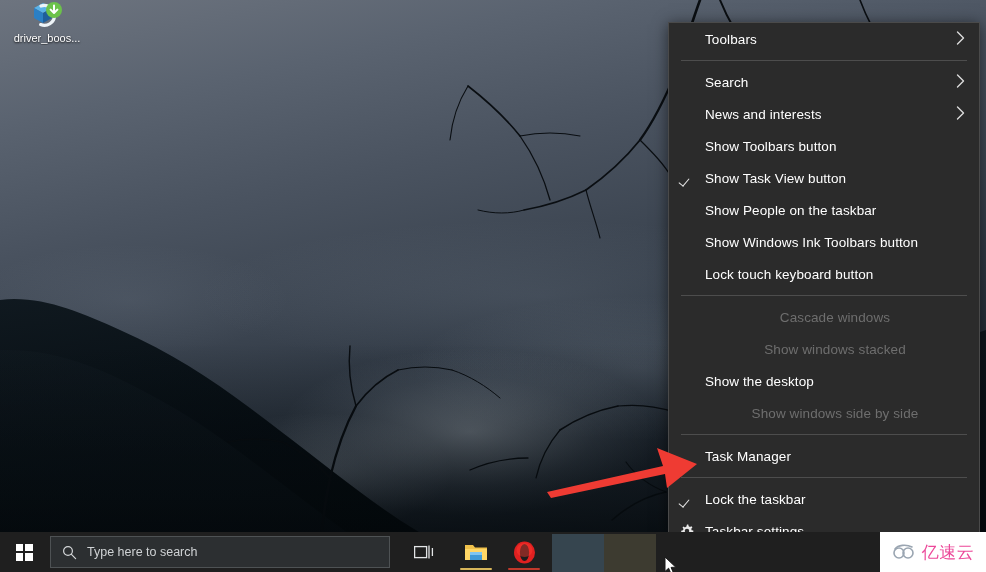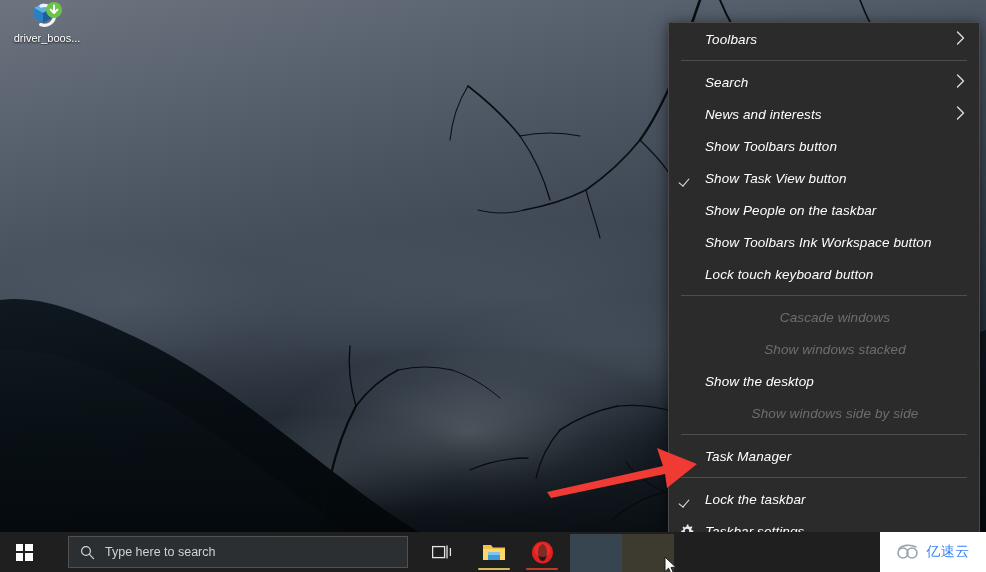--- a/index.html
+++ b/index.html
@@ -86,21 +86,20 @@
     width: 312px;
     height: 512px;
     background: #2b2b2b;
     border: 1px solid #4a4a4a;
     box-shadow: 0 2px 14px rgba(0,0,0,0.55);
     z-index: 40;
     box-sizing: border-box;
     padding: 0;
     color: #ffffff;
     font-size: 13.5px;
-    font-style: italic;
   }
   .menu-item {
     position: relative;
     height: 32px;
     display: flex;
     align-items: center;
     padding: 0 14px 0 0;
     cursor: default;
     white-space: nowrap;
   }
@@ -183,21 +182,21 @@
     display: grid;
     grid-template-columns: 1fr 1fr;
     grid-template-rows: 1fr 1fr;
     gap: 2px;
   }
   .win-logo i { background: #ffffff; display: block; }
 
   .search-box {
     width: 340px;
     height: 32px;
-    margin-left: 20px;
+    margin-left: 2px;
     background: #2c2f31;
     border: 1px solid #4e5254;
     display: flex;
     align-items: center;
     box-sizing: border-box;
   }
   .search-box .sicon {
     width: 36px;
     min-width: 36px;
     display: flex;
@@ -262,22 +261,22 @@
     width: 106px;
     height: 40px;
     background: #ffffff;
     z-index: 90;
     display: flex;
     align-items: center;
     justify-content: center;
     gap: 4px;
   }
   .watermark .wm-text {
-    color: #3b82f6;
-    font-size: 14px;
+    color: #ec4899;
+    font-size: 17px;
     letter-spacing: 0.5px;
   }
 
   
   .cursor {
     position: absolute;
     left: 664px;
     top: 556px;
     z-index: 95;
     pointer-events: none;
@@ -403,21 +402,21 @@
           <span class="check-mark"></span>
         </span>
         <span class="mlabel">Show Task View button</span>
       </div>
       <div class="menu-item">
         <span class="icon-slot"></span>
         <span class="mlabel">Show People on the taskbar</span>
       </div>
       <div class="menu-item">
         <span class="icon-slot"></span>
-        <span class="mlabel">Show Toolbars Ink Workspace button</span>
+        <span class="mlabel">Show Windows Ink Toolbars button</span>
       </div>
       <div class="menu-item">
         <span class="icon-slot"></span>
         <span class="mlabel">Lock touch keyboard button</span>
       </div>
       <div class="menu-sep"></div>
       <div class="menu-item disabled">
         <span class="icon-slot"></span>
         <span class="mlabel">Cascade windows</span>
       </div>

